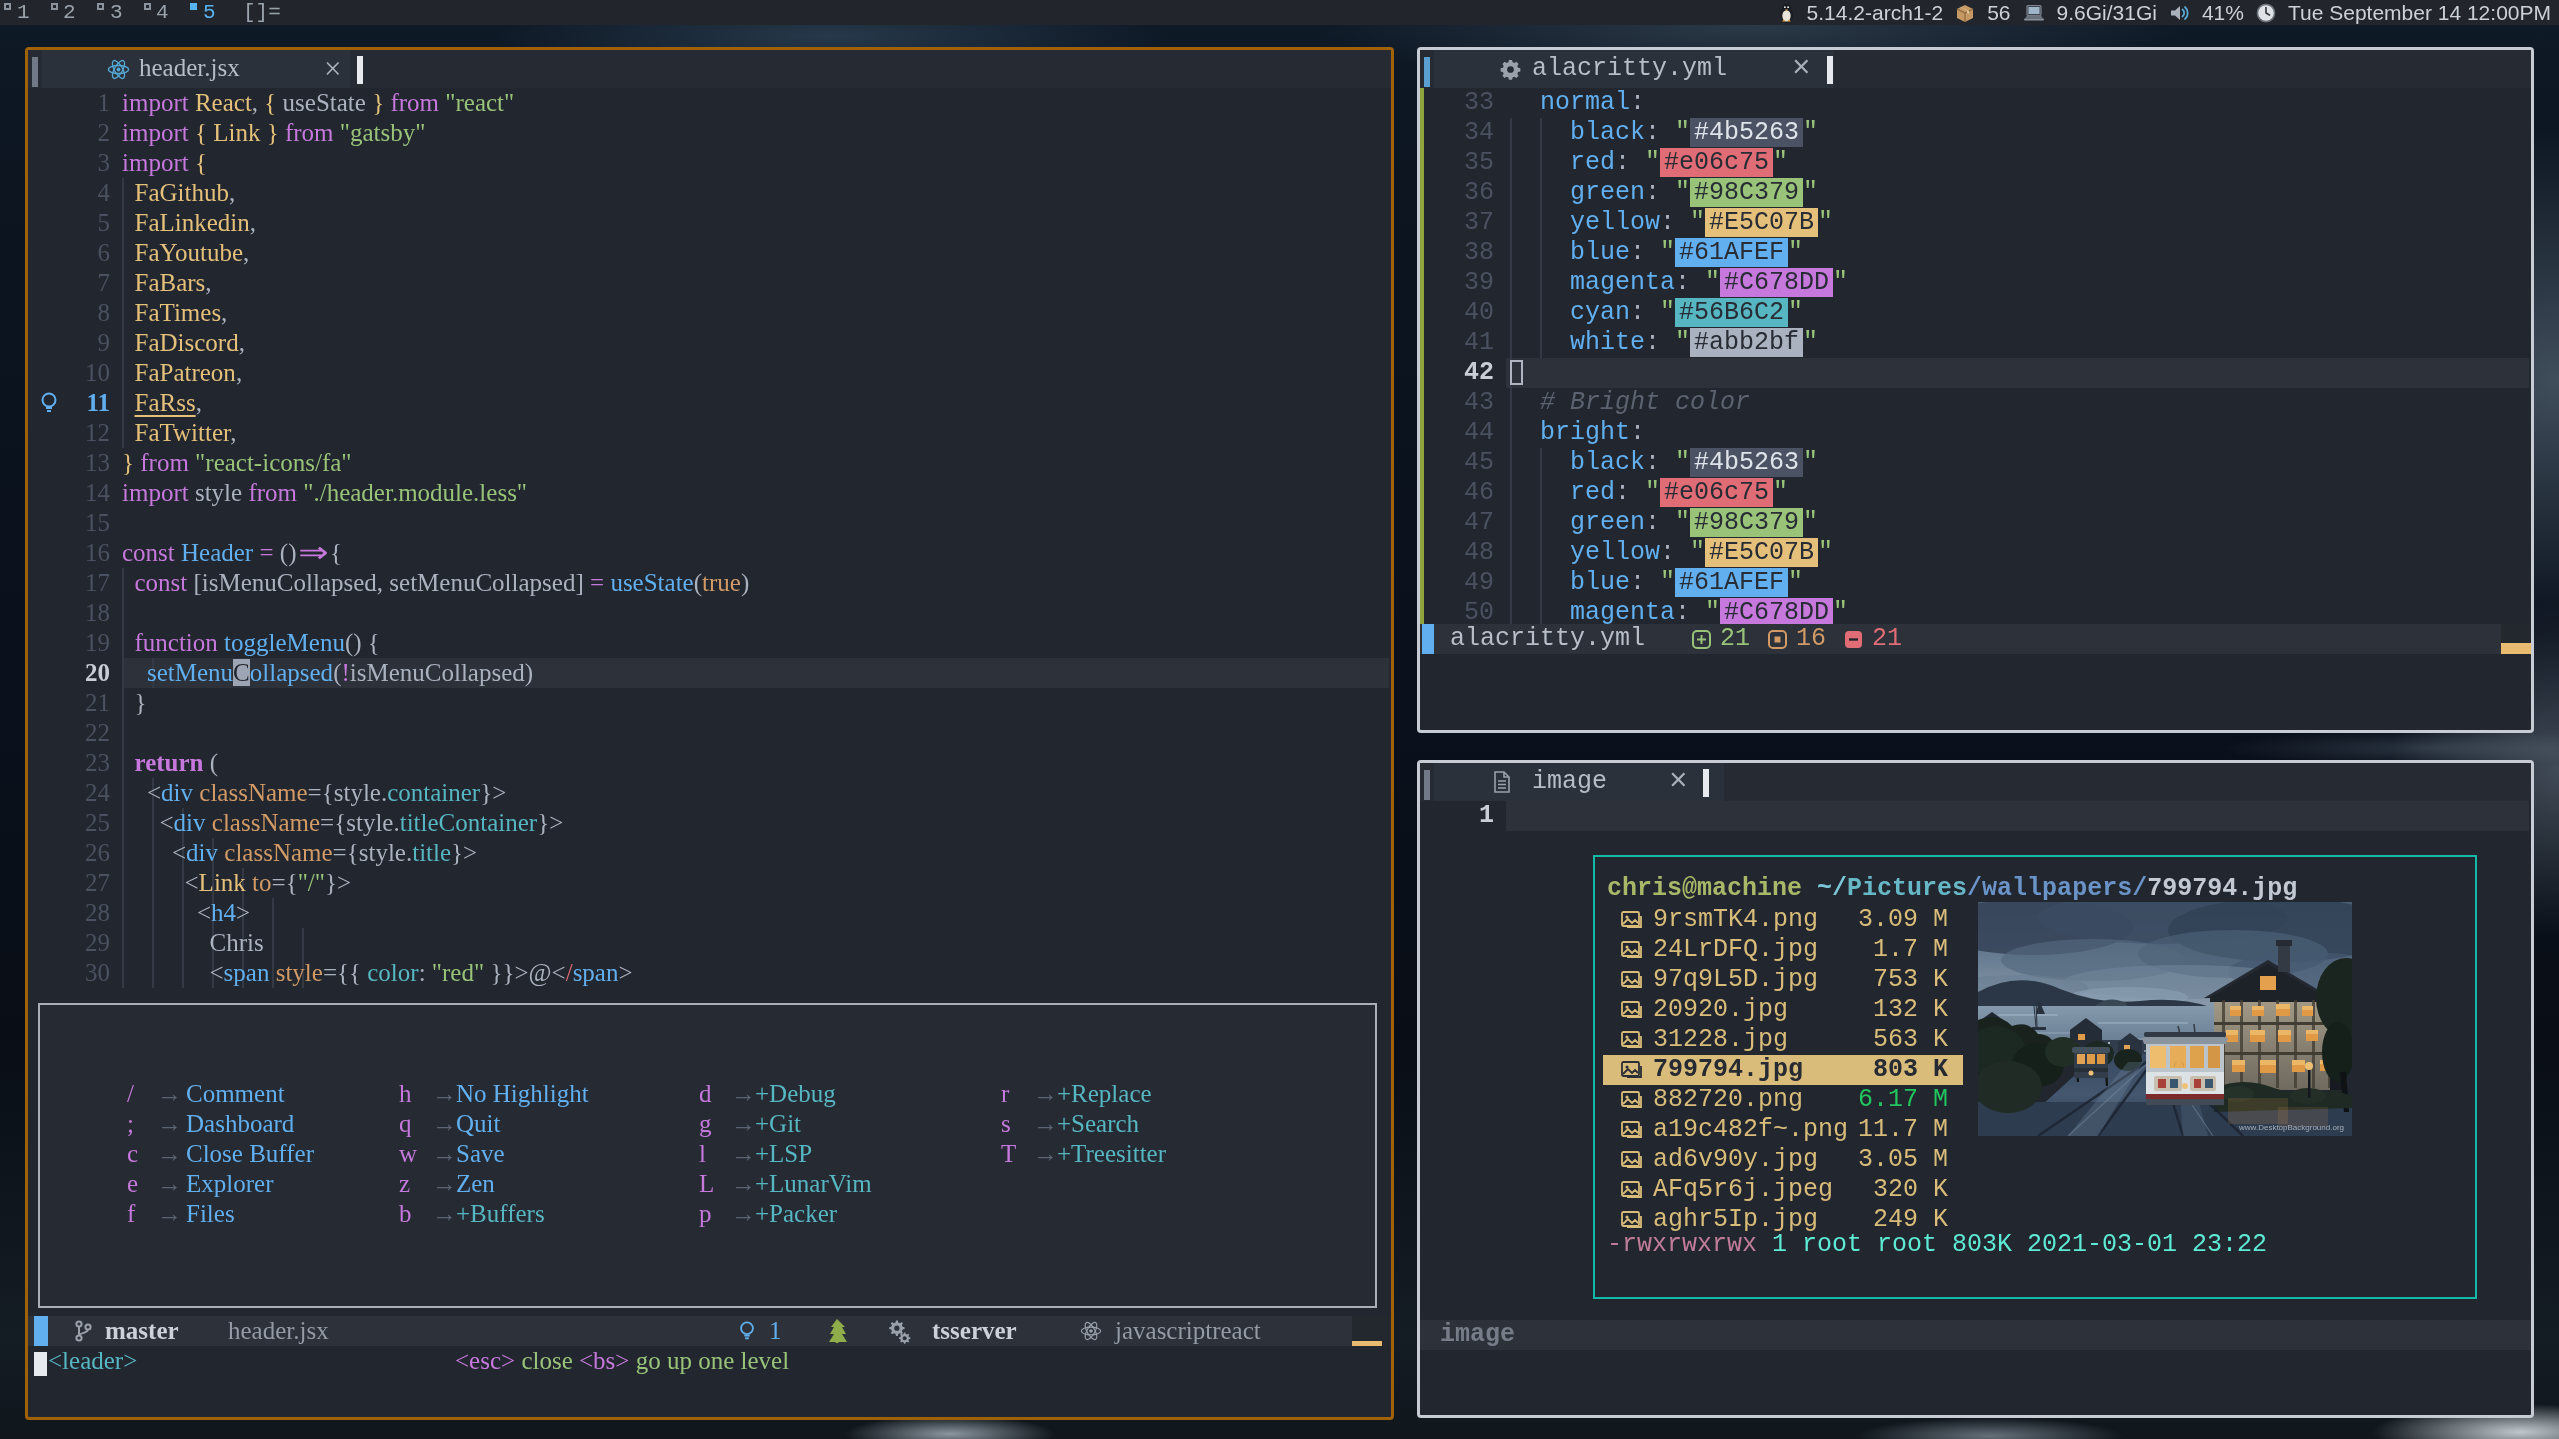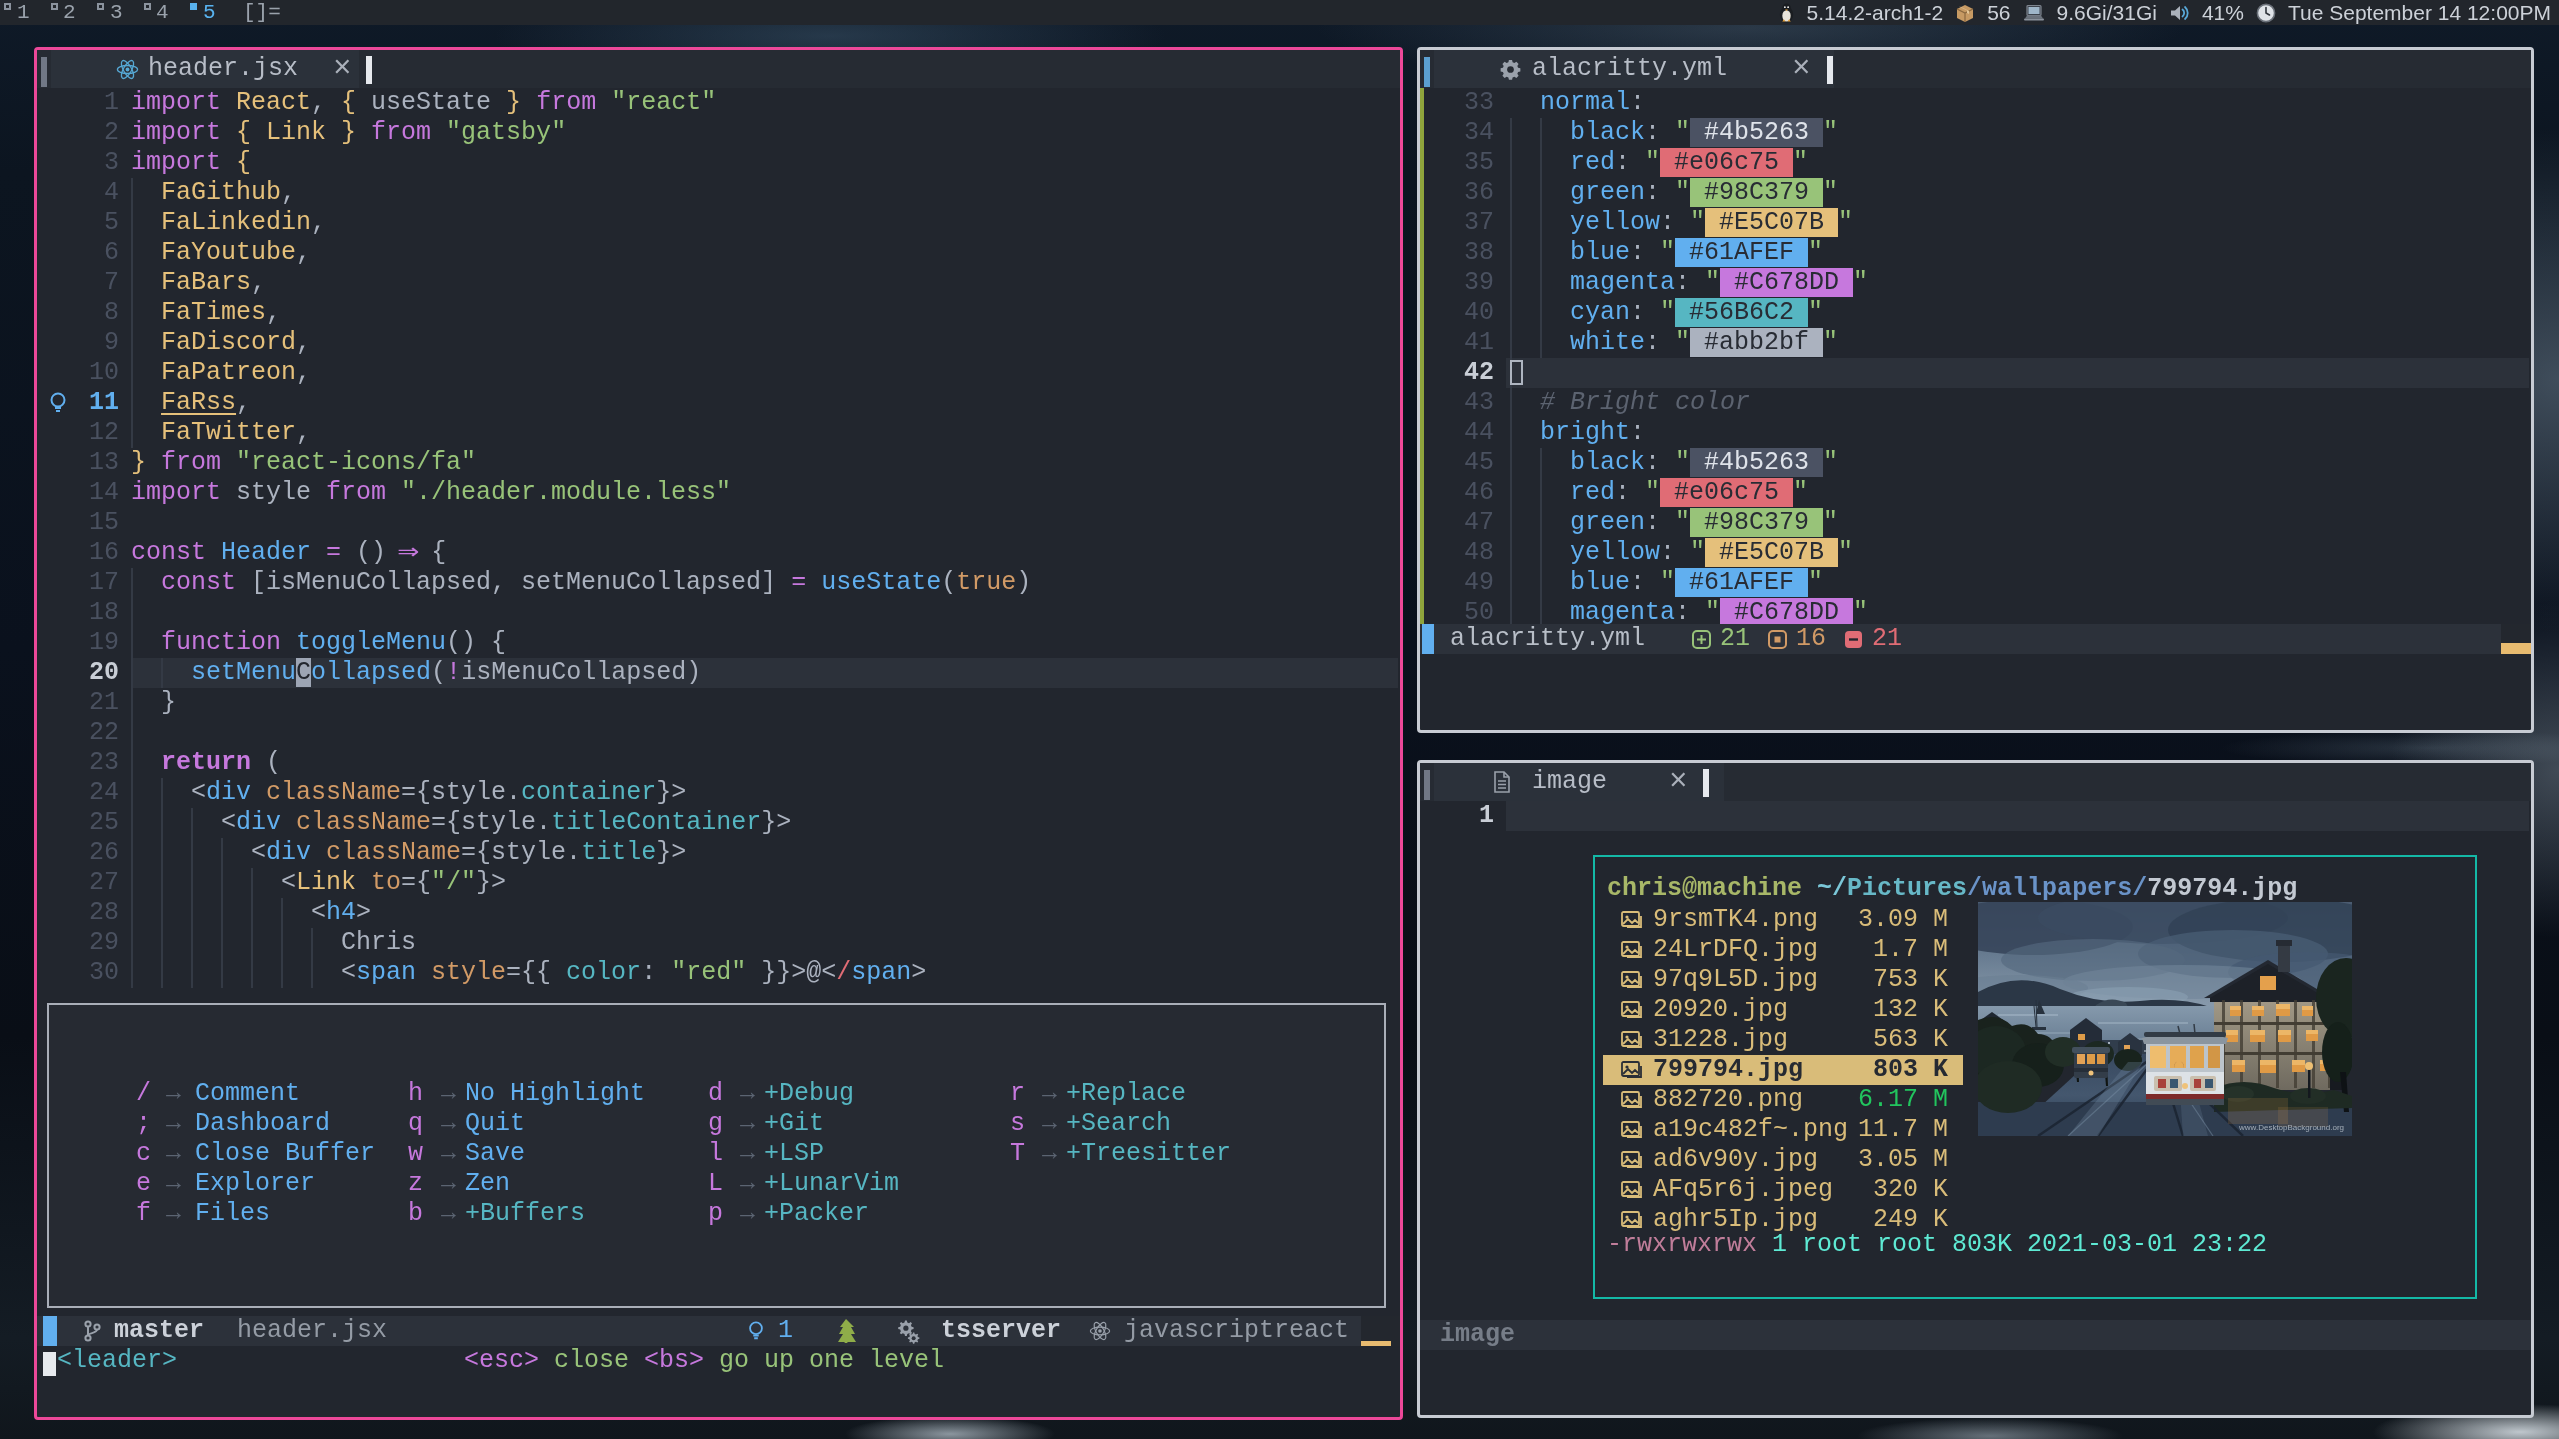--- a/index.html
+++ b/index.html
@@ -25,21 +25,21 @@
             color:#9aa2ac; font-size:21px; }
   .ws { position:absolute; top:1px; }
   .wsq { position:absolute; top:3px; width:7px; height:7px; border:2px solid #8b939e; }
   .wsq.on { background:#58b2ef; border-color:#58b2ef; }
   #bar-right { position:absolute; right:8px; top:0; height:25px; display:flex; align-items:center;
                gap:12px; color:#ccd1d8; font-family:"Liberation Sans", sans-serif; font-size:21px; }
   #bar-right .ico { display:inline-block; height:20px; }
 
   
   .win { position:absolute; background:#22262e; border-radius:4px; }
-  #winL { left:34px; top:47px;  width:1369px; height:1373px; border:3px solid #ec4899; }
+  #winL { left:25px; top:47px;  width:1369px; height:1373px; border:3px solid #a16207;font-family:Liberation Serif, serif; }
   #winTR{ left:1417px; top:47px; width:1117px; height:686px;  border:3px solid #c7cbd3; }
   #winBR{ left:1417px; top:760px; width:1117px; height:658px; border:3px solid #c7cbd3; }
   .tabline { position:absolute; left:0; top:0; right:0; height:38px; background:#262b33; }
   .tab { position:absolute; top:0; height:38px; background:#2b313a; }
   .tabname { color:#b7bdc7; font-size:25px; }
   .row { position:absolute; height:30px; line-height:30px; font-size:25px; white-space:pre; color:#abb2bf; }
   .num { position:absolute; height:30px; line-height:30px; font-size:25px; color:#4a5160; text-align:right; }
   .cursorline { position:absolute; background:#2c313a; height:30px; }
   .guide { position:absolute; width:2px; background:#343a45; }
 
@@ -50,21 +50,21 @@
   .str{ color:#98c379; }
   .fn { color:#61afef; }
   .cy { color:#56b6c2; }
   .fg { color:#abb2bf; }
   .dim{ color:#5c6370; }
   .red{ color:#e06c75; }
   .b  { font-weight:bold; }
   .u  { text-decoration:underline; text-underline-offset:4px; }
   .cur{ background:#9da5b4; color:#22262e; }
   .arr{ display:inline-block; transform:scale(1.45,1.15); transform-origin:center; }
-  .chip { padding:0 14px; }
+  .chip { padding:0 4px; }
 
   .statusline { position:absolute; left:0; right:0; height:30px; background:#2c313a; }
 </style>
 </head>
 <body>
 
 <div id="topbar">
   <div class="wsq" style="left:4px;"></div>
     <div class="ws" style="left:17px;">1</div>
   <div class="wsq" style="left:51px;"></div>

